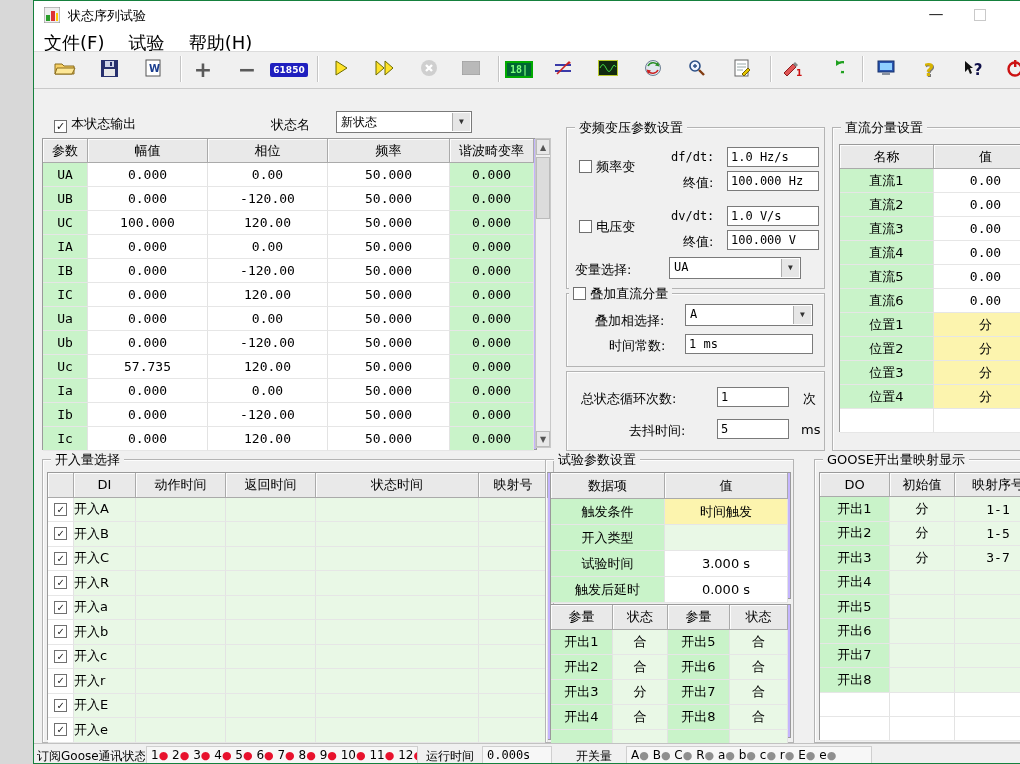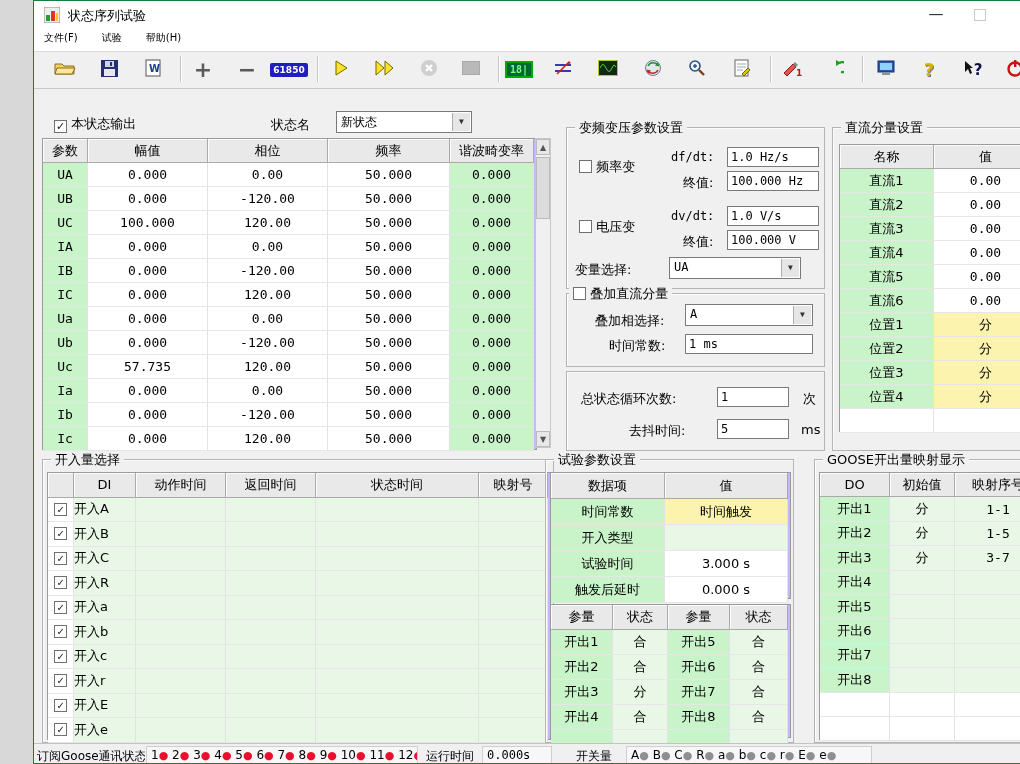--- a/index.html
+++ b/index.html
@@ -5,21 +5,21 @@
   html,body{margin:0;padding:0;background:#d8d8d8;}
   #app{position:relative;width:1020px;height:764px;background:#f0f0f0;overflow:hidden;
        font-family:"DejaVu Sans",sans-serif;font-size:13px;color:#000;
        border:1px solid #15803d;box-sizing:border-box;margin-left:33px;}
   .abs{position:absolute;}
   
   #titlebar{left:0;top:0;width:1020px;height:28px;background:#fff;border-bottom:1px solid #e4e4e4;}
   #title-text{left:34px;top:6px;font-size:13px;}
   .winbtn{top:0;width:44px;height:28px;text-align:center;line-height:26px;font-size:15px;color:#333;}
   #menubar{left:0;top:28px;width:1020px;height:22px;background:#fff;}
-  .menu-item{display:inline-block;padding:2px 10px;font-size:10px;}
+  .menu-item{display:inline-block;padding:2px 10px;font-size:18px;}
   #toolbar{left:0;top:50px;width:1020px;height:36px;background:#f0f0f0;
            border-top:1px solid #dcdcdc;border-bottom:1px solid #c9c9c9;}
   .tbtn{position:absolute;top:3px;width:38px;height:29px;display:flex;align-items:center;justify-content:center;}
   .tsep{position:absolute;top:4px;width:1px;height:26px;background:#c5c5c5;border-right:1px solid #fff;}
   .badge61850{background:#1f1fbf;color:#fff;font-size:9px;font-weight:bold;padding:2px 3px;border-radius:2px;letter-spacing:0;}
   .badge181{background:#063;color:#7dff7d;border:2px solid #0a0;font-size:10px;font-weight:bold;padding:1px 3px;font-family:"DejaVu Sans Mono",monospace;}
   .plusminus{font-size:22px;color:#5a5a5a;font-weight:bold;line-height:20px;}
   .helpq{font-size:18px;font-weight:bold;color:#d8b400;text-shadow:1px 1px 0 #777;}
   .ctxq{font-size:15px;font-weight:bold;color:#10104a;}
   
@@ -481,21 +481,21 @@
         <div class="td lg"></div>
       </div>
   </div>
 
   <div class="abs groupbox" style="left:511px;top:458px;width:247px;height:282px">
     <span class="gb-title">试验参数设置</span>
     <div class="abs tbl" id="tp-table" style="left:4px;top:12px;width:239px;height:125px;
          grid-template-columns:114px 123px;grid-auto-rows:26px;">
         <div class="th">数据项</div>
         <div class="th">值</div>
-        <div class="td cn g">时间常数</div>
+        <div class="td cn g">触发条件</div>
         <div class="td cn y">时间触发</div>
         <div class="td cn g">开入类型</div>
         <div class="td cn lg"></div>
         <div class="td cn g">试验时间</div>
         <div class="td cn w">3.000 s</div>
         <div class="td cn g">触发后延时</div>
         <div class="td cn w">0.000 s</div>
       </div>
     <div class="abs tbl" id="do-table" style="left:4px;top:144px;width:239px;height:132px;
          grid-template-columns:62px 55px 62px 58px;grid-auto-rows:25px;">

